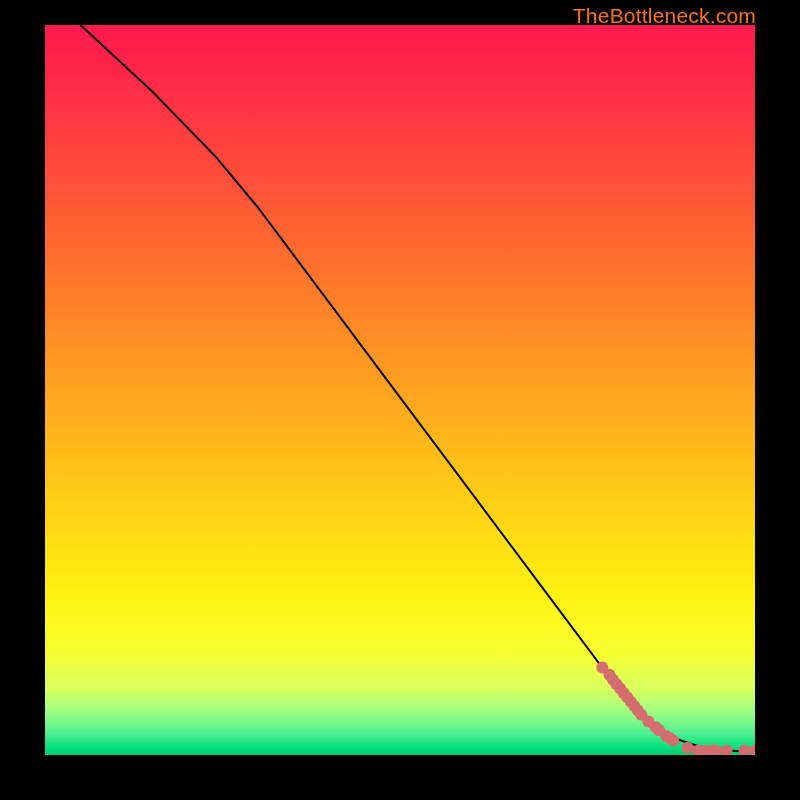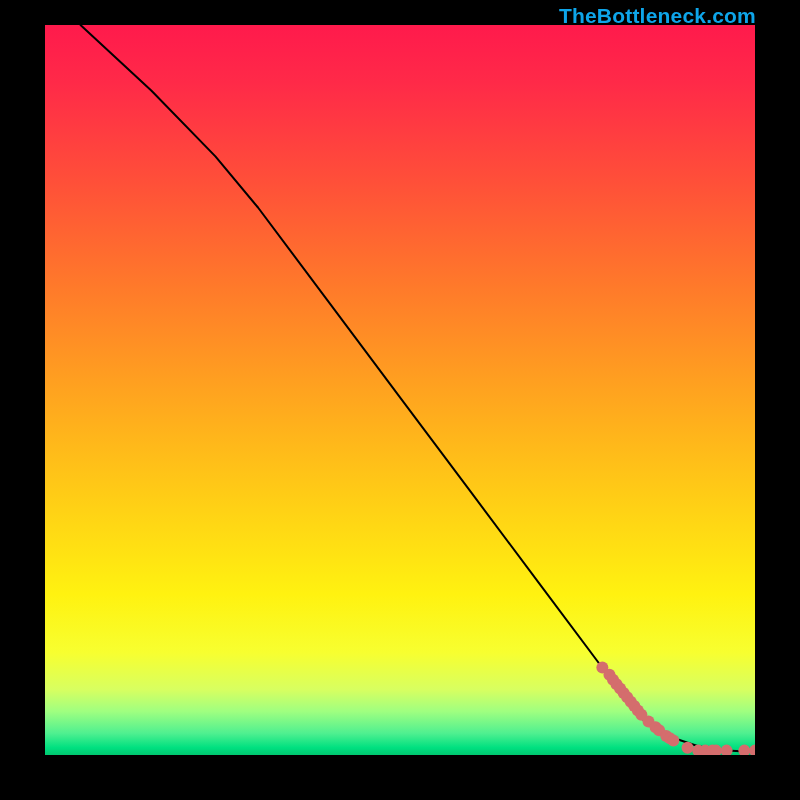--- a/index.html
+++ b/index.html
@@ -38,23 +38,23 @@
       #a0ff80 94%,
       #50f090 97%,
       #00e080 99%,
       #00c870 100%
     );
   }
   .watermark {
     position: absolute;
     top: 4px;
     right: 44px;
-    color: #0ea5e9;
+    color: #f97316;
     font-size: 21px;
-    font-weight: 700;
+    font-weight: 400;
     letter-spacing: 0.2px;
     user-select: none;
   }
   svg.overlay {
     position: absolute;
     left: 0;
     top: 0;
     width: 710px;
     height: 730px;
   }

